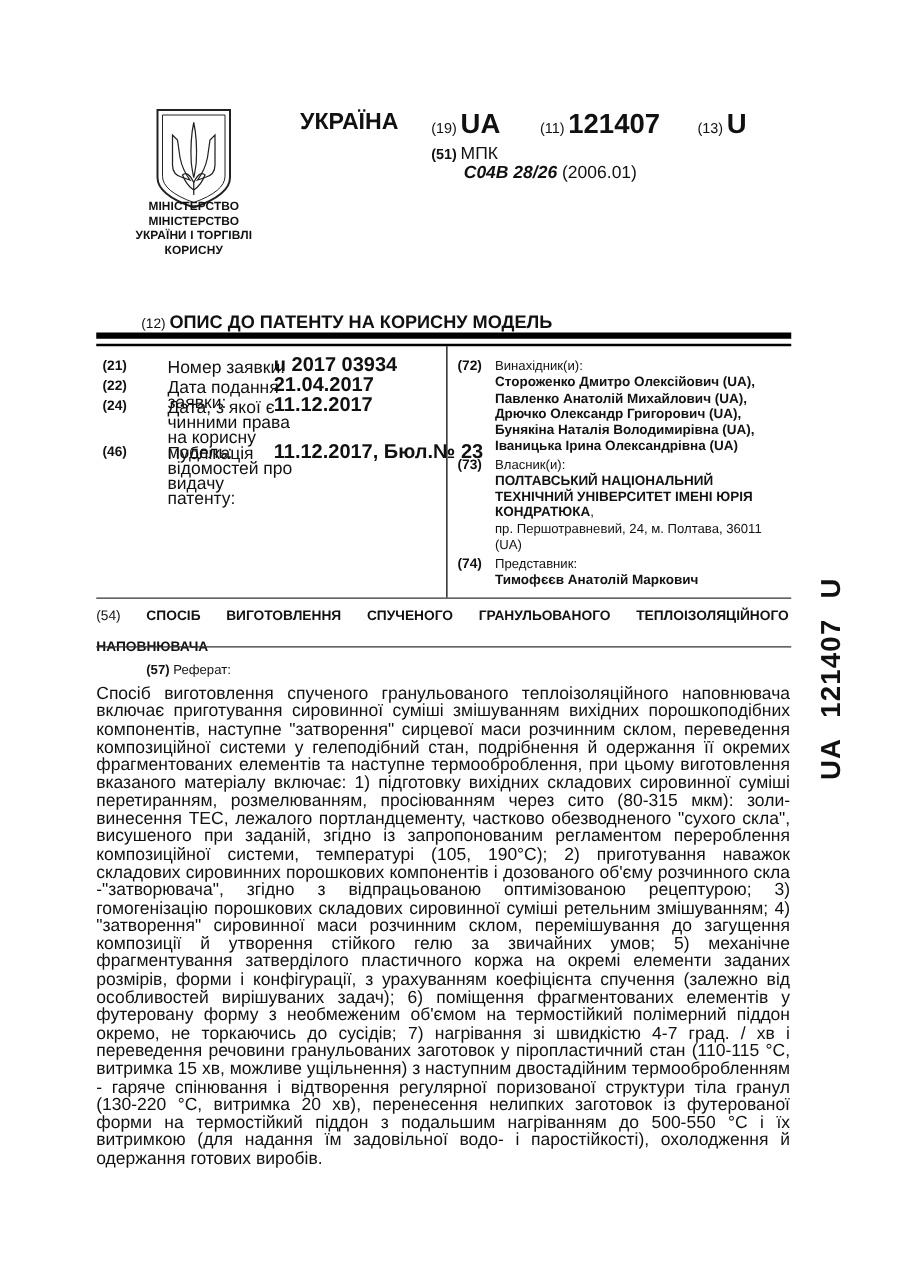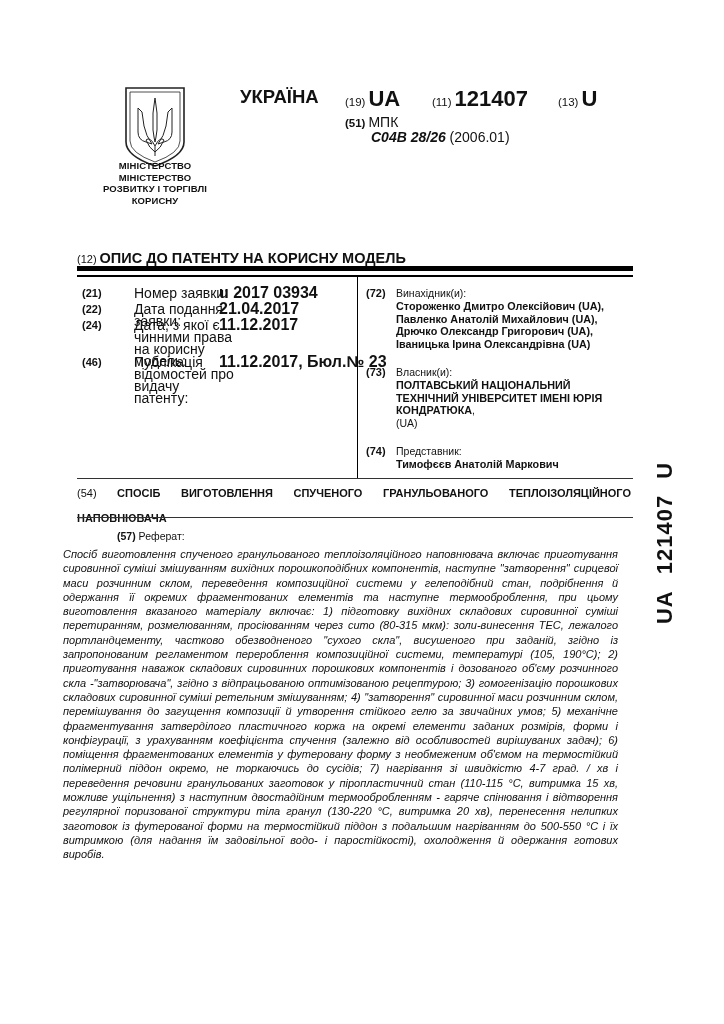--- a/index.html
+++ b/index.html
@@ -12,21 +12,21 @@
               font-size: 9.5px; font-weight: bold; line-height: 11.5px; letter-spacing: 0.1px; }
   .country { left: 240px; top: 86px; font-size: 18.5px; font-weight: bold; }
   .code-row { top: 86px; font-size: 11.5px; }
   .code-row .big { font-size: 22px; font-weight: bold; }
   .code-small { font-size: 11.5px; font-weight: normal; margin-right: 3px; }
   .mpk { left: 345px; top: 114px; font-size: 14px; }
   .mpk .code-small { font-size: 11.5px; font-weight: bold; }
   .ipc { left: 371px; top: 129px; font-size: 14px; }
   .ipc b { font-style: italic; }
   .doc-title { left: 77px; top: 250px; font-size: 14.5px; font-weight: bold; white-space: nowrap; }
-  .doc-title .code-small { font-size: 11px; font-weight: normal; }
+  .doc-title .code-small { font-size: 11px; font-weight: normal; margin-left: 36px; }
   .bar-thick { left: 77px; top: 266px; width: 556px; height: 5px; background: #000; }
   .bar-thin { left: 77px; top: 275px; width: 556px; height: 2px; background: #000; }
   .vdiv { left: 357px; top: 277px; width: 1px; height: 201px; background: #000; }
   .hline1 { left: 77px; top: 478px; width: 556px; height: 1px; background: #333; }
   .hline2 { left: 77px; top: 517px; width: 556px; height: 1px; background: #333; }
 
   .field { position: absolute; font-size: 10.5px; line-height: 12px; }
   .field .num { position: absolute; left: 0; top: 0; font-weight: bold; font-size: 11px; }
   .field .lbl { position: absolute; left: 28px; top: 0; width: 100px; font-size: 14px; line-height: 12px; padding-left: 24px; }
   .field .val { position: absolute; left: 137px; top: 0; font-weight: bold; font-size: 16px; white-space: nowrap; }
@@ -35,22 +35,22 @@
   .rfield .num { position: absolute; left: 0; top: 0; font-weight: bold; font-size: 11px; }
   .rfield .body { position: absolute; left: 30px; top: 0; width: 240px; }
   .rfield .lbl { font-size: 10.5px; }
   .rfield .bold { font-weight: bold; font-size: 10.8px; }
 
   .title54 { left: 77px; top: 487px; width: 554px; font-size: 11px; font-weight: bold; line-height: 13px;
              text-align: justify; text-align-last: justify; }
   .title54-l2 { left: 77px; top: 512px; font-size: 11px; font-weight: bold; }
   .abs-label { left: 77px; top: 530px; font-size: 10.5px; margin-left: 40px; }
   .abs-label b { font-weight: bold; }
-  .abstract { left: 63px; top: 547px; width: 555px; font-size: 11px; line-height: 14.3px;
-              text-align: justify; font-style: italic; }
+  .abstract { left: 77px; top: 547px; width: 555px; font-size: 14px; line-height: 14.3px;
+              text-align: justify; }
   .side { left: 640px; top: 456px; width: 50px; height: 175px; }
   .side-text { position: absolute; left: 25px; top: 87px; transform: translate(-50%,-50%) rotate(-90deg);
                white-space: nowrap; font-size: 22px; font-weight: bold; letter-spacing: 1px; }
   .side-text span { margin: 0 8px; }
 </style>
 </head>
 <body>
 
 <div class="abs emblem">
   <svg width="62" height="82" viewBox="0 0 62 82">
@@ -59,21 +59,21 @@
     <path d="M31 12 Q28 26 29 44 Q30 52 31 56 Q32 52 33 44 Q34 26 31 12 Z" fill="none" stroke="#222" stroke-width="1"></path>
     <path d="M14 22 L14 46 Q14 54 22 56 L28 58 Q22 50 20 40 L18 26 Z" fill="none" stroke="#222" stroke-width="1"></path>
     <path d="M48 22 L48 46 Q48 54 40 56 L34 58 Q40 50 42 40 L44 26 Z" fill="none" stroke="#222" stroke-width="1"></path>
     <path d="M22 54 Q26 50 31 60 Q36 50 40 54 Q37 62 31 66 Q25 62 22 54 Z" fill="none" stroke="#222" stroke-width="1"></path>
     <line x1="31" y1="60" x2="31" y2="70" stroke="#222" stroke-width="1"></line>
   </svg>
 </div>
 <div class="abs ministry">
   <div>МІНІСТЕРСТВО</div>
   <div>МІНІСТЕРСТВО</div>
-  <div>РОЗВИТКУ І ТОРГІВЛІ</div>
+  <div>УКРАЇНИ І ТОРГІВЛІ</div>
   <div>КОРИСНУ</div>
 </div>
 
 <div class="abs country">УКРАЇНА</div>
 
 <div class="abs code-row" style="left:345px;">
   <span class="code-small">(19)</span><span class="big">UA</span>
 </div>
 <div class="abs code-row" style="left:432px;">
   <span class="code-small">(11)</span><span class="big">121407</span>
@@ -117,30 +117,32 @@
   <span class="val">11.12.2017, Бюл.№ 23</span>
 </div>
 
 <div class="rfield" style="top:287px;">
   <span class="num">(72)</span>
   <div class="body">
     <div class="lbl">Винахідник(и):</div>
     <div class="bold">Стороженко Дмитро Олексійович (UA),</div>
     <div class="bold">Павленко Анатолій Михайлович (UA),</div>
     <div class="bold">Дрючко Олександр Григорович (UA),</div>
+    <div class="bold">Бунякіна Наталія Володимирівна (UA),</div>
     <div class="bold">Іваницька Ірина Олександрівна (UA)</div>
   </div>
 </div>
 <div class="rfield" style="top:366px;">
   <span class="num">(73)</span>
   <div class="body">
     <div class="lbl">Власник(и):</div>
     <div class="bold">ПОЛТАВСЬКИЙ НАЦІОНАЛЬНИЙ</div>
     <div class="bold">ТЕХНІЧНИЙ УНІВЕРСИТЕТ ІМЕНІ ЮРІЯ</div>
     <div><span class="bold">КОНДРАТЮКА</span>,</div>
+    <div>пр. Першотравневий, 24, м. Полтава, 36011</div>
     <div>(UA)</div>
   </div>
 </div>
 <div class="rfield" style="top:445px;">
   <span class="num">(74)</span>
   <div class="body">
     <div class="lbl">Представник:</div>
     <div class="bold">Тимофєєв Анатолій Маркович</div>
   </div>
 </div>

